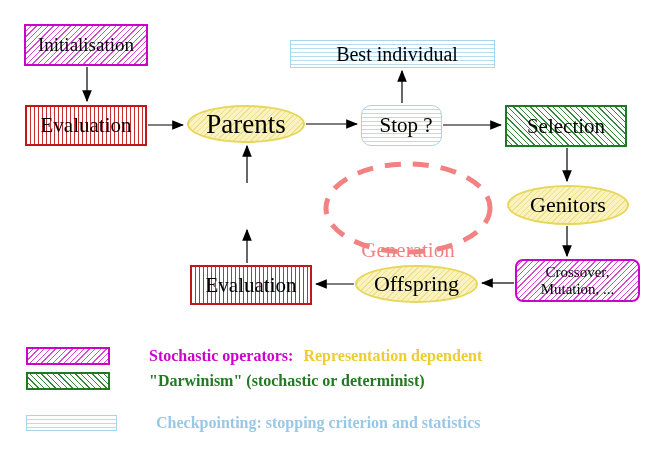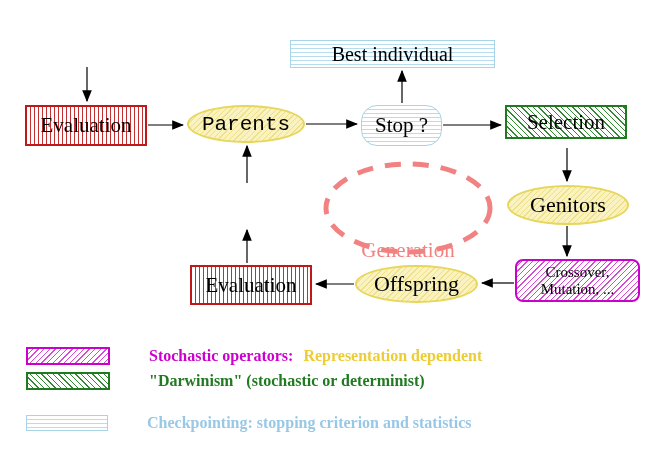--- a/index.html
+++ b/index.html
@@ -21,26 +21,27 @@
     border:2px solid var(--green,#1f7a1f);
     background:repeating-linear-gradient(45deg,#ffffff 0 3px,var(--green-hatch,#338833) 3px 4px);
   }
   .stripe-red{
     border:2px solid var(--red,#c01818);
     background:repeating-linear-gradient(90deg,#ffffff 0 3px,var(--red-stripe,#c43030) 3px 4px);
   }
   .stripe-cyan{
     border:1px solid var(--cyan,#a8d4e8);
     background:repeating-linear-gradient(180deg,#ffffff 0 3px,var(--cyan-stripe,#b6dcee) 3px 4px);
+    padding-left:9px;
   }
   .ellipse-yellow{
     border:2px solid var(--yellow-border,#e6d65a);border-radius:50%;
     background:repeating-linear-gradient(135deg,var(--yellow-fill,#faf3bf) 0 3px,var(--yellow-hatch,#eee08a) 3px 4px);
   }
-  .rounded{border-radius:16px;}
+  .rounded{border-radius:10px;}
   .two-line{line-height:17px;white-space:normal;}
   .gen-label{
     position:absolute;left:328px;top:196px;width:160px;text-align:center;
     color:var(--salmon,#f28282);font-size:21px;margin-top:42px;
   }
   .gen-ellipse{fill:none;stroke:var(--salmon,#f28282);stroke-width:5;stroke-dasharray:16 12;}
   .legend-row{position:absolute;left:26px;display:flex;align-items:center;}
   .swatch{width:80px;height:14px;flex:0 0 auto;}
   .legend-text{margin-left:39px;font-size:16px;font-weight:bold;white-space:nowrap;}
   .t-magenta{color:var(--magenta,#cc00cc);}
@@ -68,30 +69,31 @@
     <line class="arrow-line" x1="402" y1="103" x2="402" y2="71" marker-end="url(#arr)"></line>
     <line class="arrow-line" x1="443" y1="125" x2="501" y2="125" marker-end="url(#arr)"></line>
     <line class="arrow-line" x1="567" y1="148" x2="567" y2="181" marker-end="url(#arr)"></line>
     <line class="arrow-line" x1="567" y1="226" x2="567" y2="256" marker-end="url(#arr)"></line>
     <line class="arrow-line" x1="514" y1="283" x2="482" y2="283" marker-end="url(#arr)"></line>
     <line class="arrow-line" x1="354" y1="284" x2="316" y2="284" marker-end="url(#arr)"></line>
     <line class="arrow-line" x1="247" y1="263" x2="247" y2="230" marker-end="url(#arr)"></line>
     <line class="arrow-line" x1="247" y1="183" x2="247" y2="146" marker-end="url(#arr)"></line>
   </svg>
 
+  <div class="node hatch-magenta" style="left:24px;top:24px;width:124px;height:42px;font-size:19px;">Initialisation</div>
 
   <div class="node stripe-red" style="left:25px;top:105px;width:122px;height:41px;font-size:21px;">Evaluation</div>
 
-  <div class="node ellipse-yellow" style="left:187px;top:105px;width:118px;height:38px;font-size:21px;font-family:Liberation Mono, monospace;">Parents</div>
+  <div class="node ellipse-yellow" style="left:187px;top:105px;width:118px;height:38px;font-size:27px;">Parents</div>
 
   <div class="node stripe-cyan" style="left:290px;top:40px;width:205px;height:28px;font-size:20px;">Best individual</div>
 
   <div class="node stripe-cyan rounded" style="left:361px;top:105px;width:81px;height:41px;font-size:21px;">Stop ?</div>
 
-  <div class="node hatch-green" style="left:505px;top:105px;width:122px;height:34px;font-size:21px;">Selection</div>
+  <div class="node hatch-green" style="left:505px;top:105px;width:122px;height:42px;font-size:21px;">Selection</div>
 
   <div class="node ellipse-yellow" style="left:507px;top:185px;width:122px;height:40px;font-size:22px;">Genitors</div>
 
   <div class="node hatch-magenta two-line" style="left:515px;top:259px;width:125px;height:43px;font-size:15px;border-radius:8px;">
     <div>
       <div>Crossover,</div>
       <div>Mutation, ...</div>
     </div>
   </div>
 

